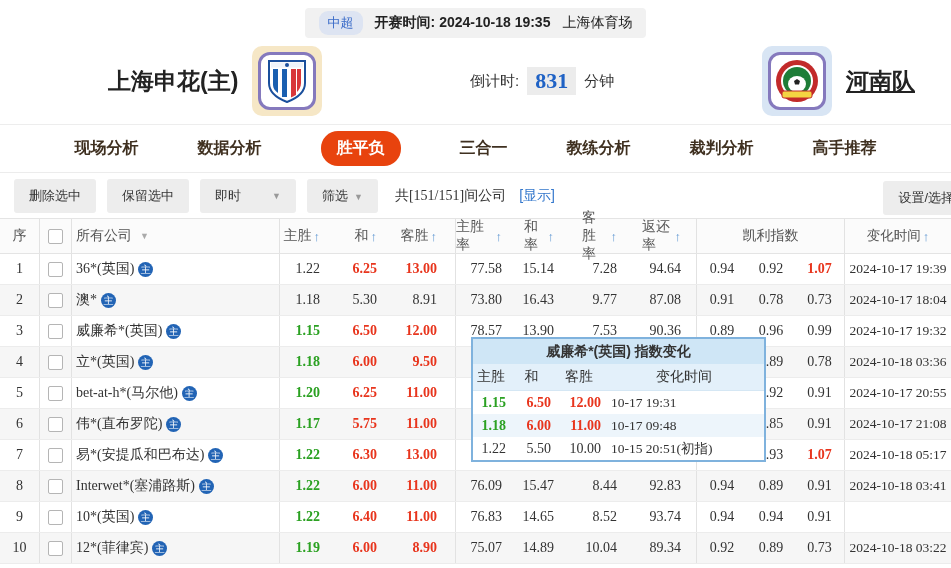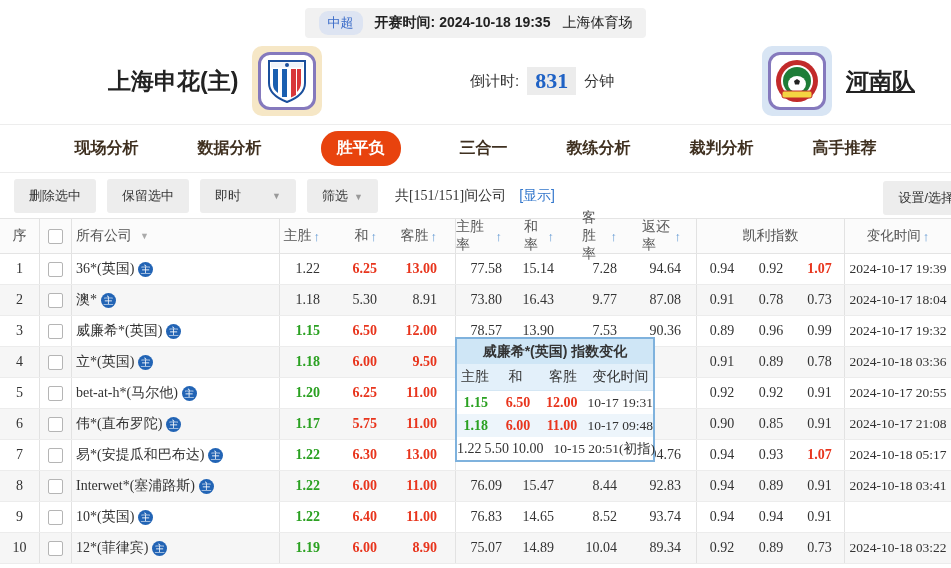--- a/index.html
+++ b/index.html
@@ -80,21 +80,21 @@
   .chkbox { width: 15px; height: 15px; border: 1px solid #b5b5b5; border-radius: 2px;
     background: #fff; cursor: pointer; appearance: none; }
   .badge { width: 15px; height: 15px; border-radius: 50%; background: #2264b5; color: #fff;
     font-size: 10px; line-height: 15px; text-align: center; flex: 0 0 auto;
     font-family: "Liberation Sans","DejaVu Sans",sans-serif; }
   .g { color: #2ba122; font-weight: bold; }
   .r { color: #e8351d; font-weight: bold; }
   .k { color: #333; font-weight: normal; }
 
   
-  .popup { position: absolute; left: 455px; top: 337px; width: 200px; background: #fff;
+  .popup { position: absolute; left: 471px; top: 337px; width: 295px; background: #fff;
     border: 2px solid #7fb2dd; z-index: 10;
     font-family: "Liberation Serif","DejaVu Serif",serif; }
   .popup-title { background: #cfe6f6; text-align: center; font-weight: bold; color: #333;
     height: 25px; line-height: 25px; font-size: 14px;
     font-family: "Liberation Sans","DejaVu Sans",sans-serif; }
   .popup-head { display: flex; background: #e3f0fa; height: 27px; align-items: center;
     color: #333; font-size: 14px; border-bottom: 1px solid #d5e7f4;
     font-family: "Liberation Sans","DejaVu Sans",sans-serif; }
   .popup-row { display: flex; height: 23px; align-items: center; font-size: 14px; background: #fff; }
   .popup-row.alt { background: #edf5fb; }

